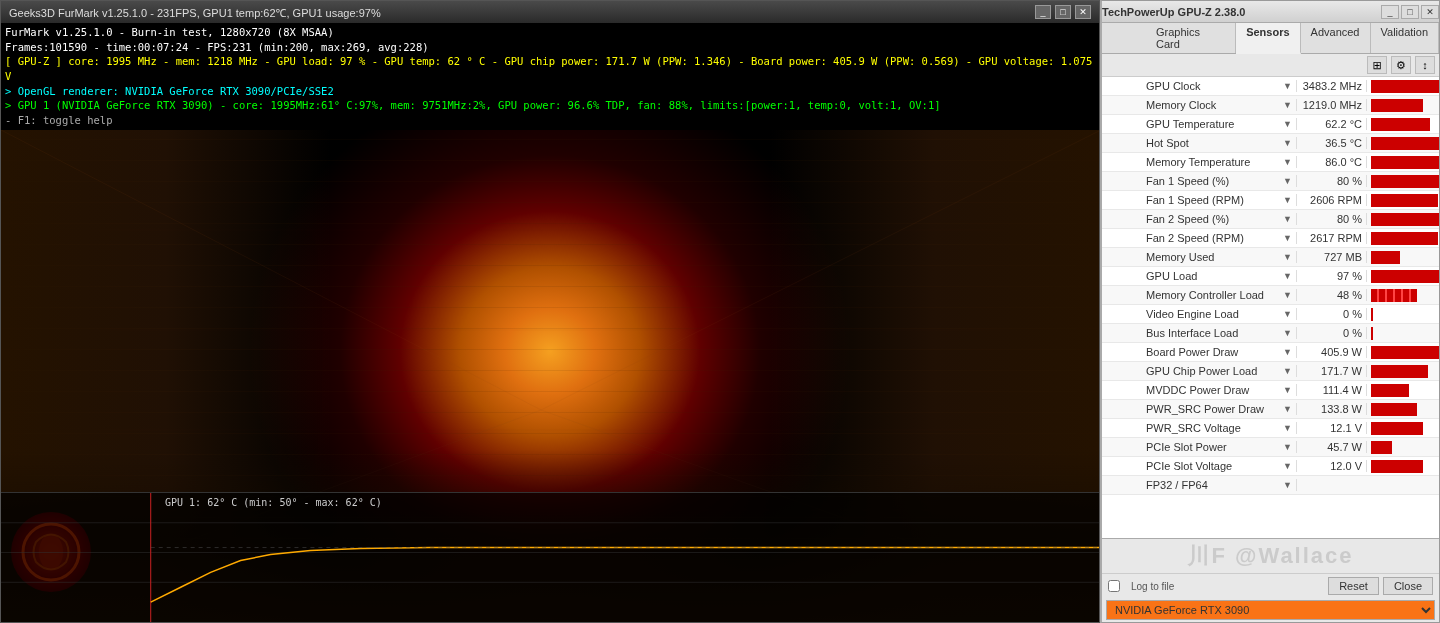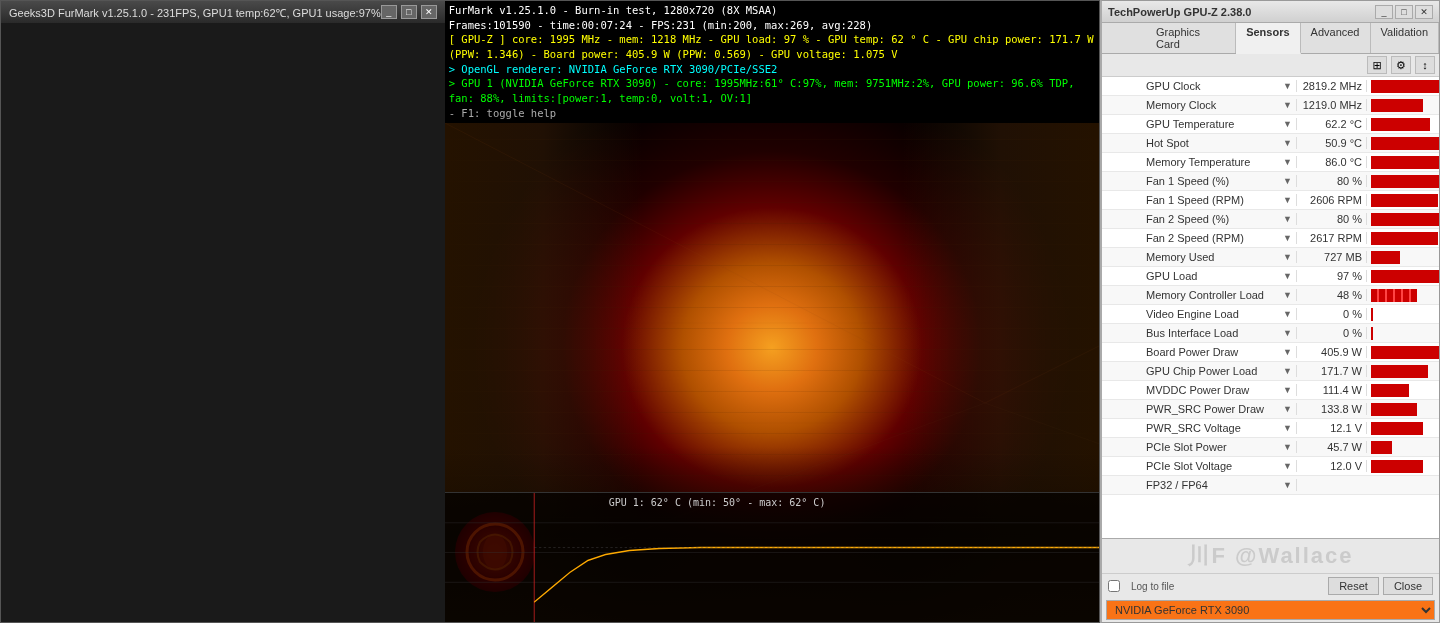--- a/index.html
+++ b/index.html
@@ -4,21 +4,21 @@
   <style>
     * { margin: 0; padding: 0; box-sizing: border-box; }
     body { width: 1440px; height: 623px; overflow: hidden; background: #000; font-family: 'Segoe UI', Arial, sans-serif; font-size: 11px; display: flex; }
 
     
     #furmark-window {
       width: 1100px;
       height: 623px;
       background: #1a1a1a;
       display: flex;
-      flex-direction: row;
+      flex-direction: column;
       border: 1px solid #555;
     }
 
     #furmark-titlebar {
       height: 22px;
       background: linear-gradient(to bottom, #4a4a4a, #2a2a2a);
       display: flex;
       align-items: center;
       justify-content: space-between;
       padding: 0 8px;
@@ -158,21 +158,21 @@
       border: 1px solid #999;
       border-left: 2px solid #aaa;
     }
 
     #gpuz-titlebar {
       height: 22px;
       background: linear-gradient(to bottom, #e8e8e8, #d0d0d0);
       display: flex;
       align-items: center;
       justify-content: space-between;
-      padding: 0 6px;
+      padding: 0 0;
       flex-shrink: 0;
       border-bottom: 1px solid #aaa;
       gap: 33px;
     }
 
     #gpuz-titlebar-text {
       color: #333;
       font-size: 11px;
       font-weight: bold;
     }
@@ -464,21 +464,21 @@
     <div class="gpuz-toolbar-icon">↕</div>
   </div>
 
   <div id="gpuz-sensors-list">
 
   <div class="sensor-row">
         <div class="sensor-name">
           <span>GPU Clock</span>
           <span class="sensor-dropdown">▼</span>
         </div>
-        <div class="sensor-value">2819.2 MHz</div>
+        <div class="sensor-value">3483.2 MHz</div>
         <div class="sensor-bar-container">
           <div class="sensor-bar" style="width: 87.4px;"></div>
         </div>
       </div>
       <div class="sensor-row">
         <div class="sensor-name">
           <span>Memory Clock</span>
           <span class="sensor-dropdown">▼</span>
         </div>
         <div class="sensor-value">1219.0 MHz</div>
@@ -494,21 +494,21 @@
         <div class="sensor-value">62.2 °C</div>
         <div class="sensor-bar-container">
           <div class="sensor-bar" style="width: 58.9px;"></div>
         </div>
       </div>
       <div class="sensor-row">
         <div class="sensor-name">
           <span>Hot Spot</span>
           <span class="sensor-dropdown">▼</span>
         </div>
-        <div class="sensor-value">50.9 °C</div>
+        <div class="sensor-value">36.5 °C</div>
         <div class="sensor-bar-container">
           <div class="sensor-bar" style="width: 70.3px;"></div>
         </div>
       </div>
       <div class="sensor-row">
         <div class="sensor-name">
           <span>Memory Temperature</span>
           <span class="sensor-dropdown">▼</span>
         </div>
         <div class="sensor-value">86.0 °C</div>

